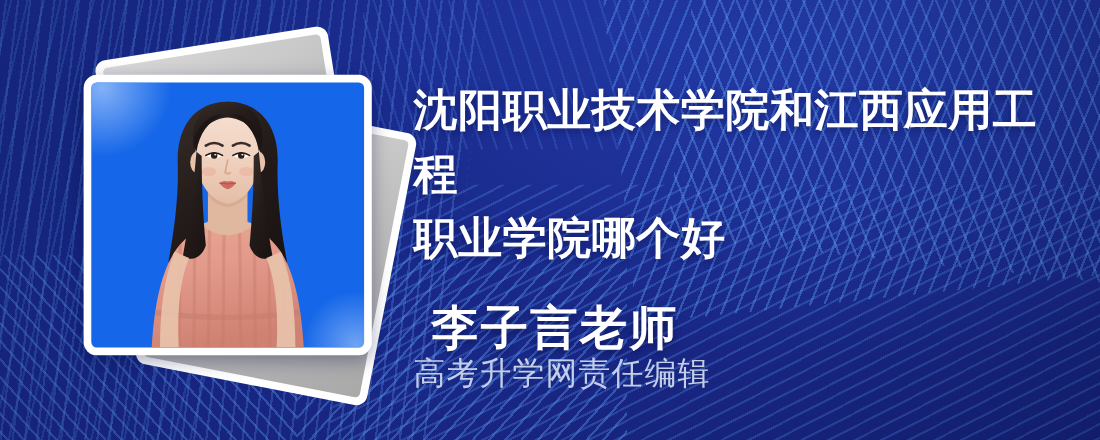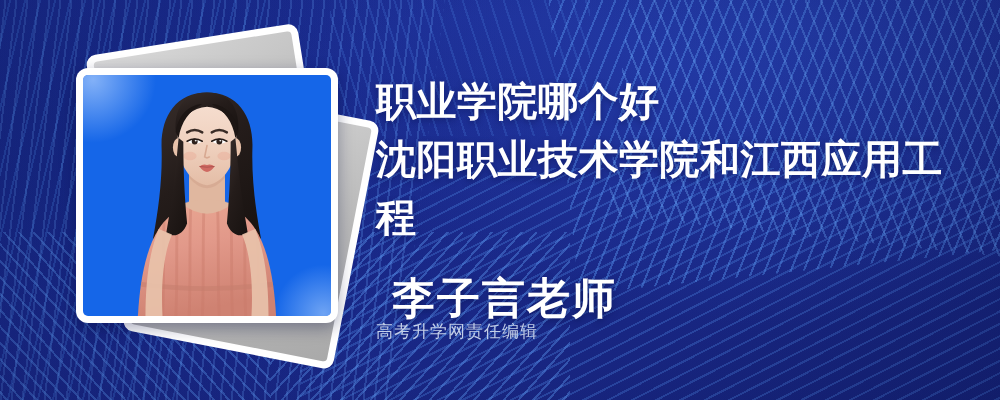--- a/index.html
+++ b/index.html
@@ -257,21 +257,21 @@
     font-size: 43px;
     font-weight: bold;
     letter-spacing: 2px;
     text-shadow: 0 2px 6px rgba(6,14,66,0.5);
   }
   #author-role {
     position: absolute;
     top: 320px;
     left: 0px;
     color: #c3cfe8;
-    font-size: 17px;
+    font-size: 29px;
     font-weight: normal;
     letter-spacing: 1px;
   }
 </style>
 </head>
 <body>
 
 <div id="banner">
 
   <div class="bg-layer bg-base"></div>
@@ -408,22 +408,22 @@
           <path d="M182 158 C 192 182, 196 214, 196 250 L 178 250 C 180 212, 176 182, 168 164 Z" fill="#e8c2aa" opacity=".92"></path>
         </svg>
 
       </div>
     </div>
   </div>
 
   <div id="text-block">
 
     <div id="headline">
+      <div>沈阳职业技术学院和江西应用工程</div>
       <div>职业学院哪个好</div>
-      <div>沈阳职业技术学院和江西应用工程</div>
     </div>
 
     <div id="author-name">李子言老师</div>
     <div id="author-role">高考升学网责任编辑</div>
 
   </div>
 
 </div>
 
 </body></html>

